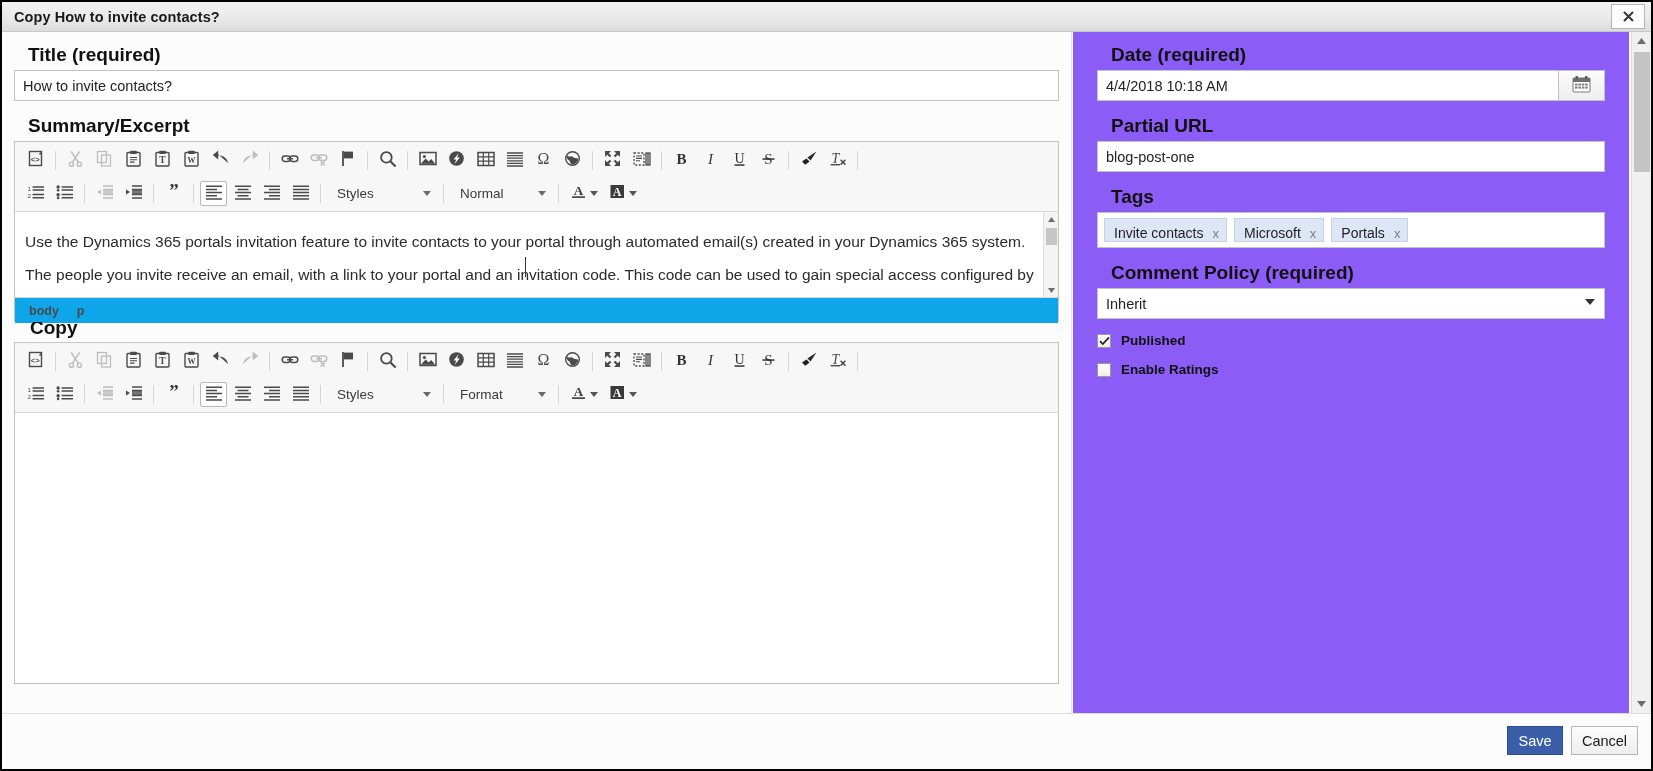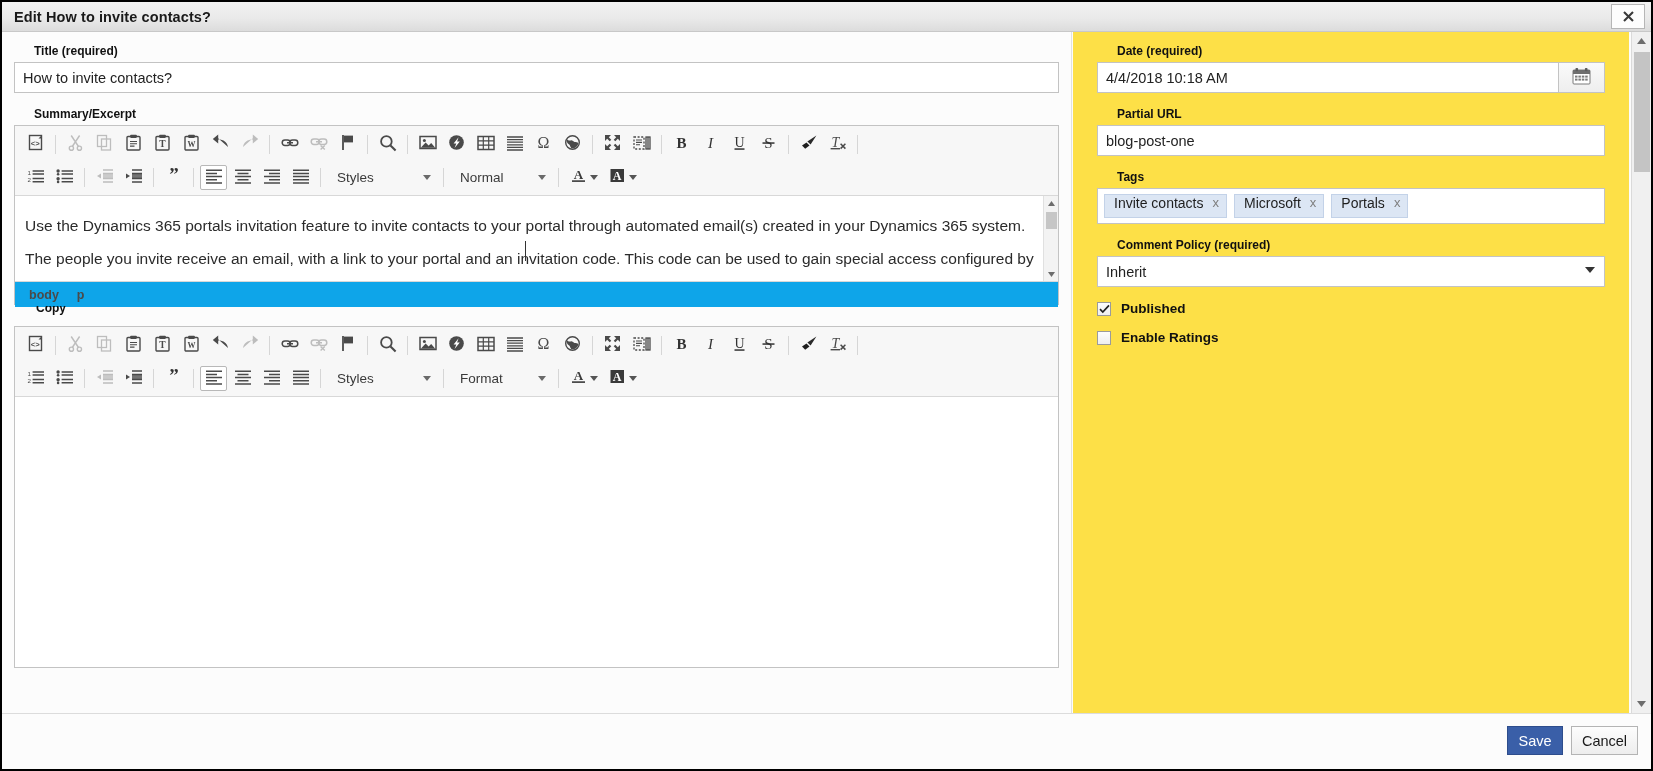--- a/index.html
+++ b/index.html
@@ -45,26 +45,26 @@
   }
   .left-col {
     position: absolute; left: 0; top: 0; width: 1070px; bottom: 0;
     padding: 12px 12px 0 12px;
     border-right: 1px solid #e2e2e2;
     background: #fcfcfc;
   }
   .right-col {
     position: absolute; left: 1071px; top: 0; right: 22px; bottom: 0;
     padding: 12px 24px 0 24px;
-    background: #fde047;
+    background: #8b5cf6;
   }
 
   .field-label {
-    font-size: 12px; font-weight: bold; color: #111;
-    margin: 0 0 4px 20px; display: block;
+    font-size: 19px; font-weight: bold; color: #111;
+    margin: 0 0 4px 14px; display: block;
   }
   .text-input {
     display: block; width: 100%; height: 31px;
     border: 1px solid #c3c3c3;
     background: #fff;
     font-family: "Liberation Sans", sans-serif;
     font-size: 14.5px; color: #222;
     padding: 0 8px;
     outline: none;
   }
@@ -177,21 +177,21 @@
     width: 1px; background: #333;
   }
 
   
   .tags-box {
     border: 1px solid #c3c3c3; background: #fff;
     min-height: 35px; padding: 5px 6px;
     display: flex; align-items: center; flex-wrap: wrap;
   }
   .tag {
-    display: inline-flex; align-items: flex-start;
+    display: inline-flex; align-items: flex-end;
     background: #dce6f4; border: 1px solid #c3d2e8;
     height: 24px; padding: 0 7px 0 9px;
     margin-right: 7px;
     font-size: 14px; color: #1e1e1e;
   }
   .tag-x {
     margin-left: 9px; color: #7e7e7e; font-size: 13px;
     cursor: pointer; font-family: "Liberation Sans", sans-serif;
   }
 
@@ -288,21 +288,21 @@
   .copy-label-wrap .field-label {
     position: absolute; top: -5px; left: 2px;
   }
 </style>
 </head>
 <body>
 
 <div id="frame">
 
   <div class="titlebar">
-    <div class="titlebar-text">Edit How to invite contacts?</div>
+    <div class="titlebar-text">Copy How to invite contacts?</div>
     <div class="close-btn">
       <span>
         <svg width="13" height="13" viewBox="0 0 13 13">
           <path d="M2 2 L11 11 M11 2 L2 11" stroke="#3a3a3a" stroke-width="2.1" fill="none"></path>
         </svg>
       </span>
     </div>
   </div>
 
   <div class="content">

